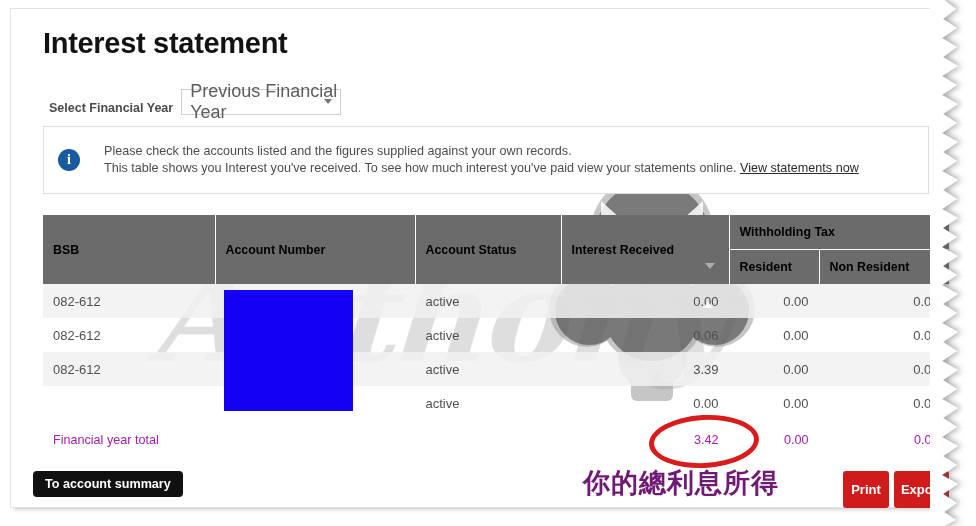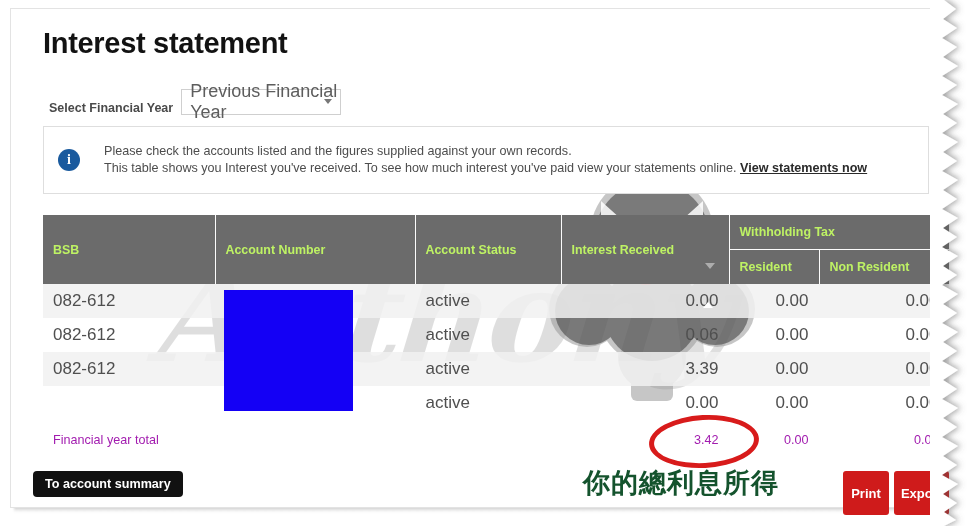--- a/index.html
+++ b/index.html
@@ -146,53 +146,53 @@
     flex: 0 0 auto;
   }
   .info-text {
     margin-left: 24px;
     font-size: 12.6px;
     line-height: 17px;
     color: #4d4d4d;
   }
   .info-link {
     color: #2a2a2a;
-    font-weight: 700;
+    font-weight: 400;
     text-decoration: underline;
   }
 
   
   .table-wrap {
     position: absolute;
     left: 32px;
     top: 206px;
     width: 906px;
   }
   table.stmt {
     border-collapse: collapse;
     width: 906px;
     table-layout: fixed;
   }
   table.stmt th {
     background: #6b6b6b;
-    color: #bef264;
+    color: #000000;
     font-size: 12.4px;
     font-weight: 700;
     text-align: left;
     padding: 0 10px;
     border-right: 1px solid #fbfbfb;
     vertical-align: middle;
   }
   th.th-tall { height: 68px; }
   th.th-group { height: 34px; border-bottom: 1px solid #fbfbfb; text-align: center; }
   th.th-sub  { height: 34px; margin-left: 19px; }
   th.last { border-right: none; }
 
   td {
-    font-size: 17px;
+    font-size: 13px;
     color: #4f4f4f;
     height: 34px;
     padding: 0 10px;
     border-right: 1px solid transparent;
   }
   tr.zebra td { background: rgba(241,241,241,0.85); }
   tr.plain td { background: rgba(255,255,255,0.0); }
   td.num { text-align: right; margin-top: 36px; }
   tr.total td {
     background: transparent;
@@ -241,21 +241,21 @@
     border-radius: 50%;
     transform: rotate(-3deg);
   }
   .cn-annotation {
     position: absolute;
     left: 572px;
     top: 456px;
     font-family: "DejaVu Sans", sans-serif;
     font-size: 27px;
     font-weight: 700;
-    color: #14532d;
+    color: #701a75;
     letter-spacing: 1px;
     white-space: nowrap;
   }
 
   
   .btn-summary {
     position: absolute;
     left: 22px;
     top: 462px;
     height: 26px;
@@ -266,21 +266,21 @@
     font-weight: 700;
     border: none;
     border-radius: 4px;
     display: flex;
     align-items: center;
     cursor: pointer;
   }
   .btn-red {
     position: absolute;
     top: 462px;
-    height: 44px;
+    height: 37px;
     background: #cf1b1b;
     color: #ffffff;
     font-size: 13px;
     font-weight: 700;
     border: none;
     border-radius: 3px;
     display: flex;
     align-items: center;
     justify-content: center;
     cursor: pointer;

